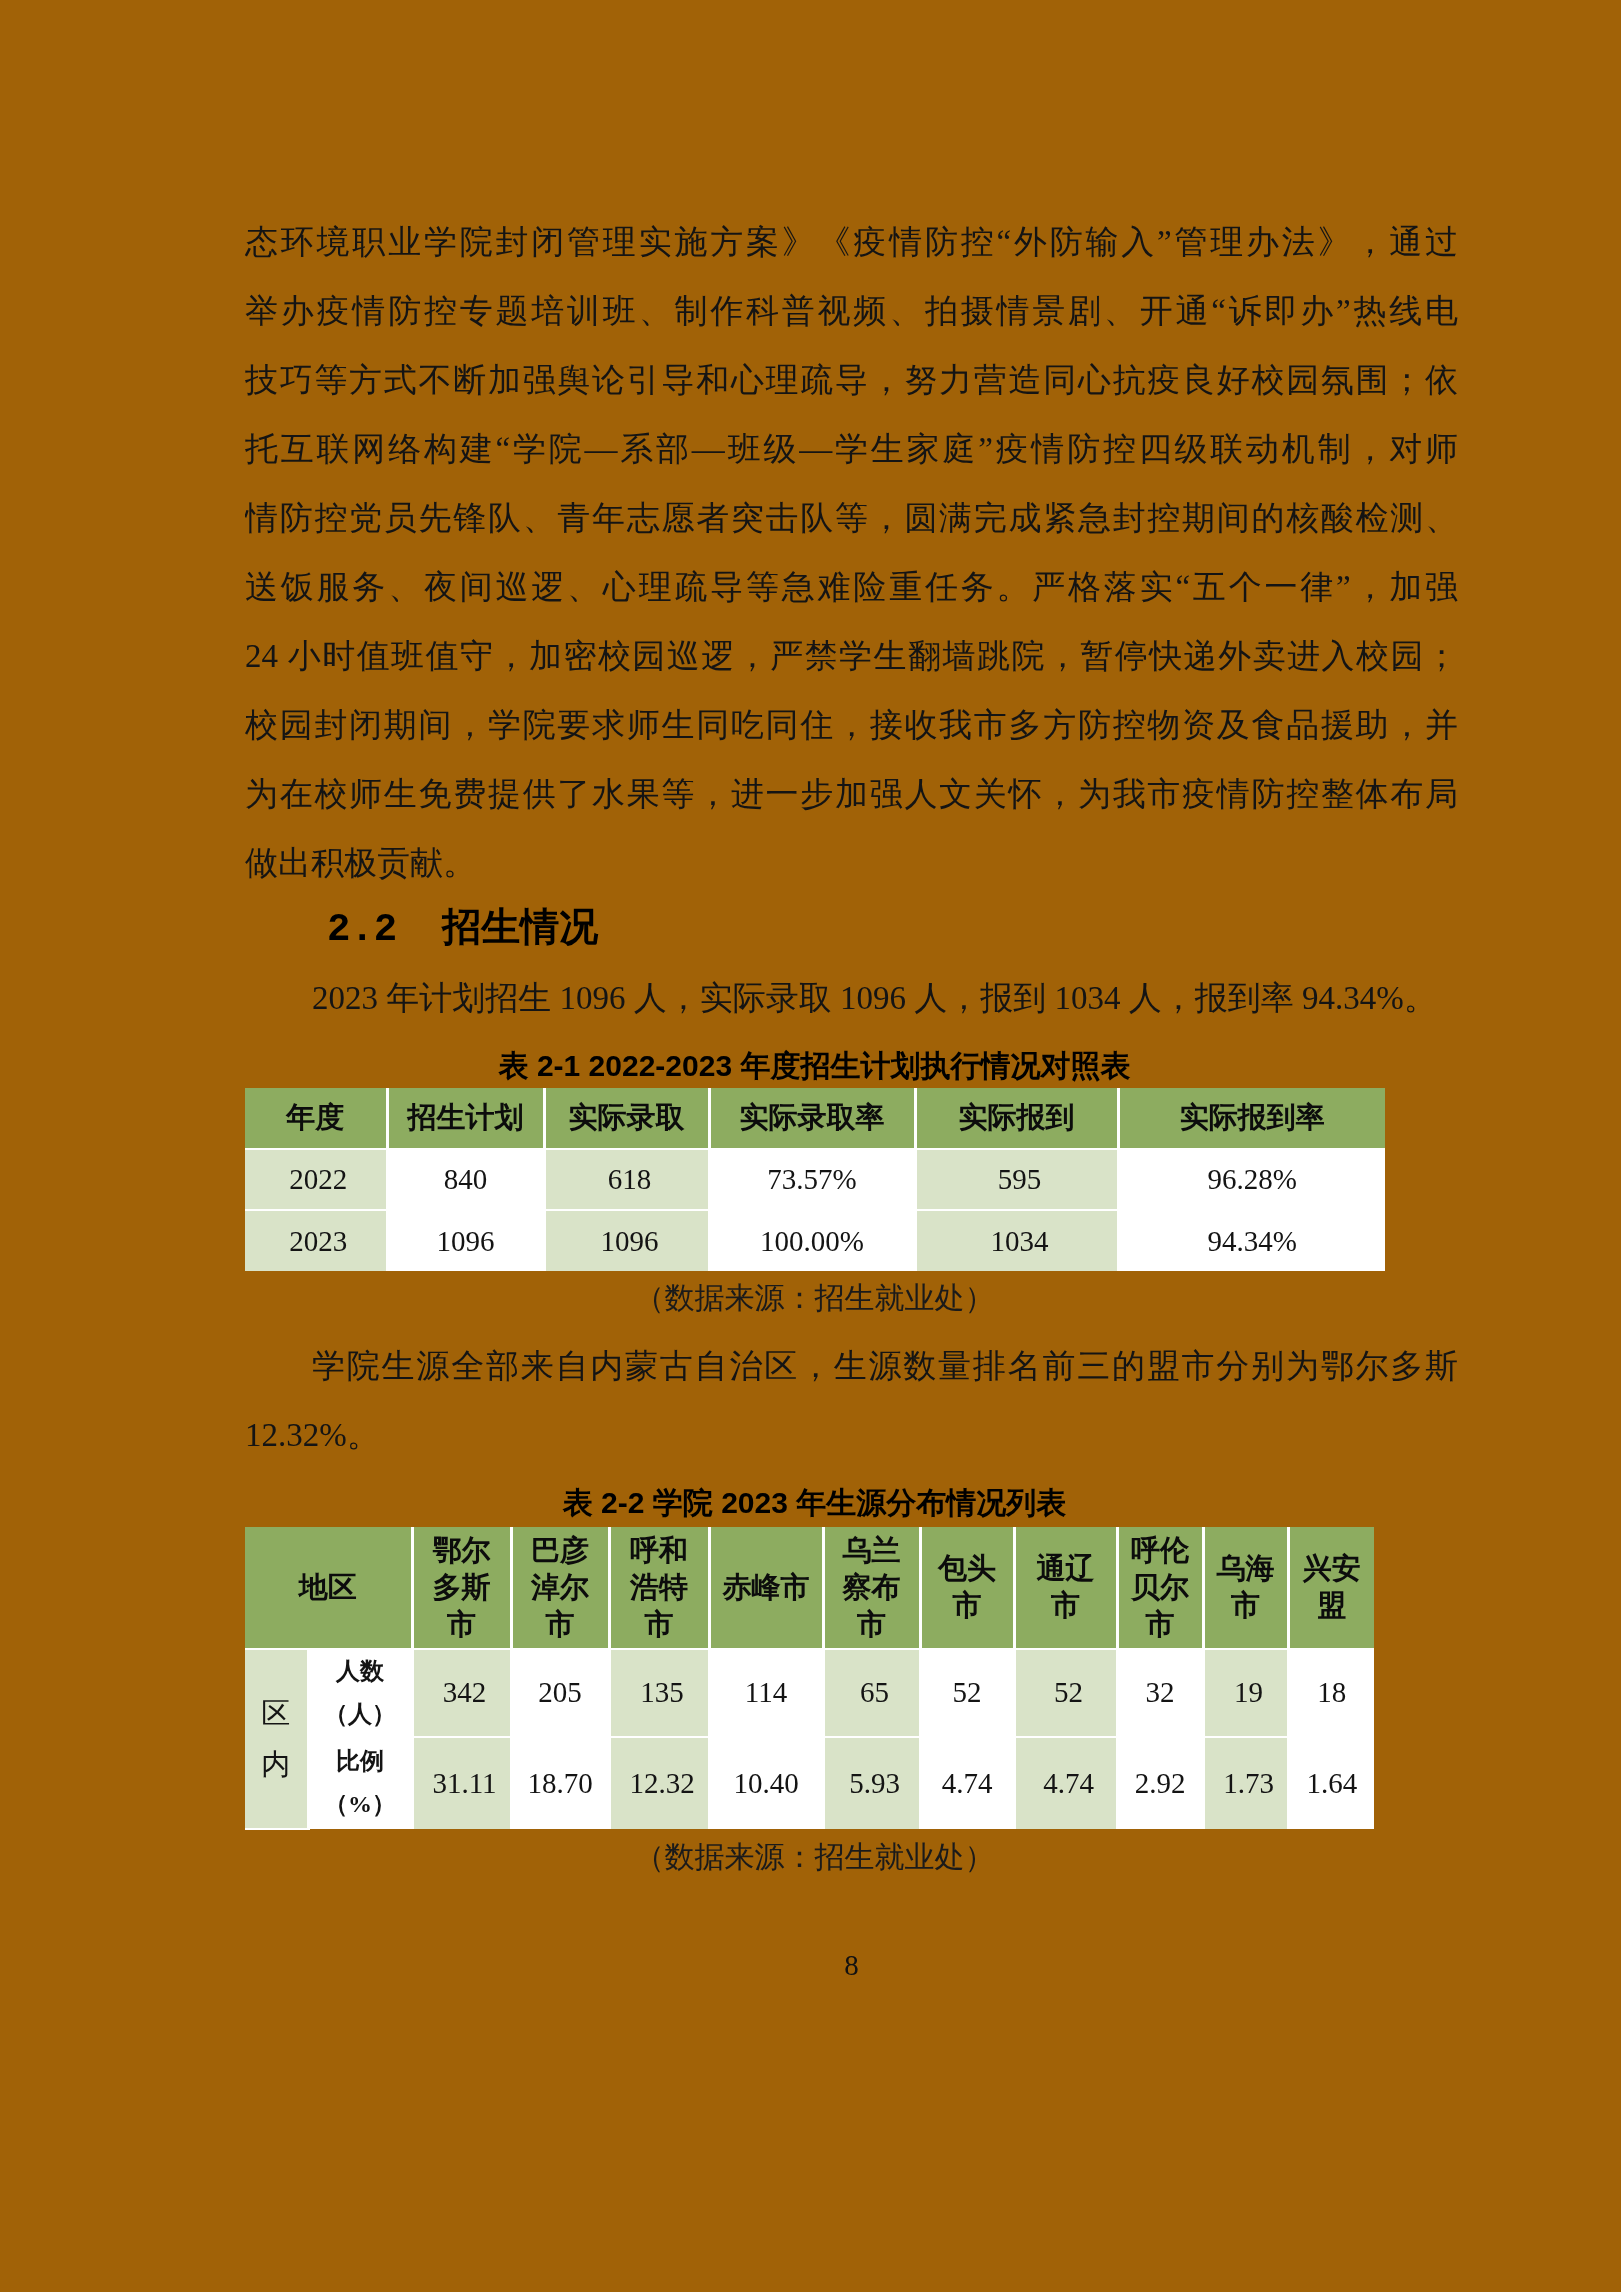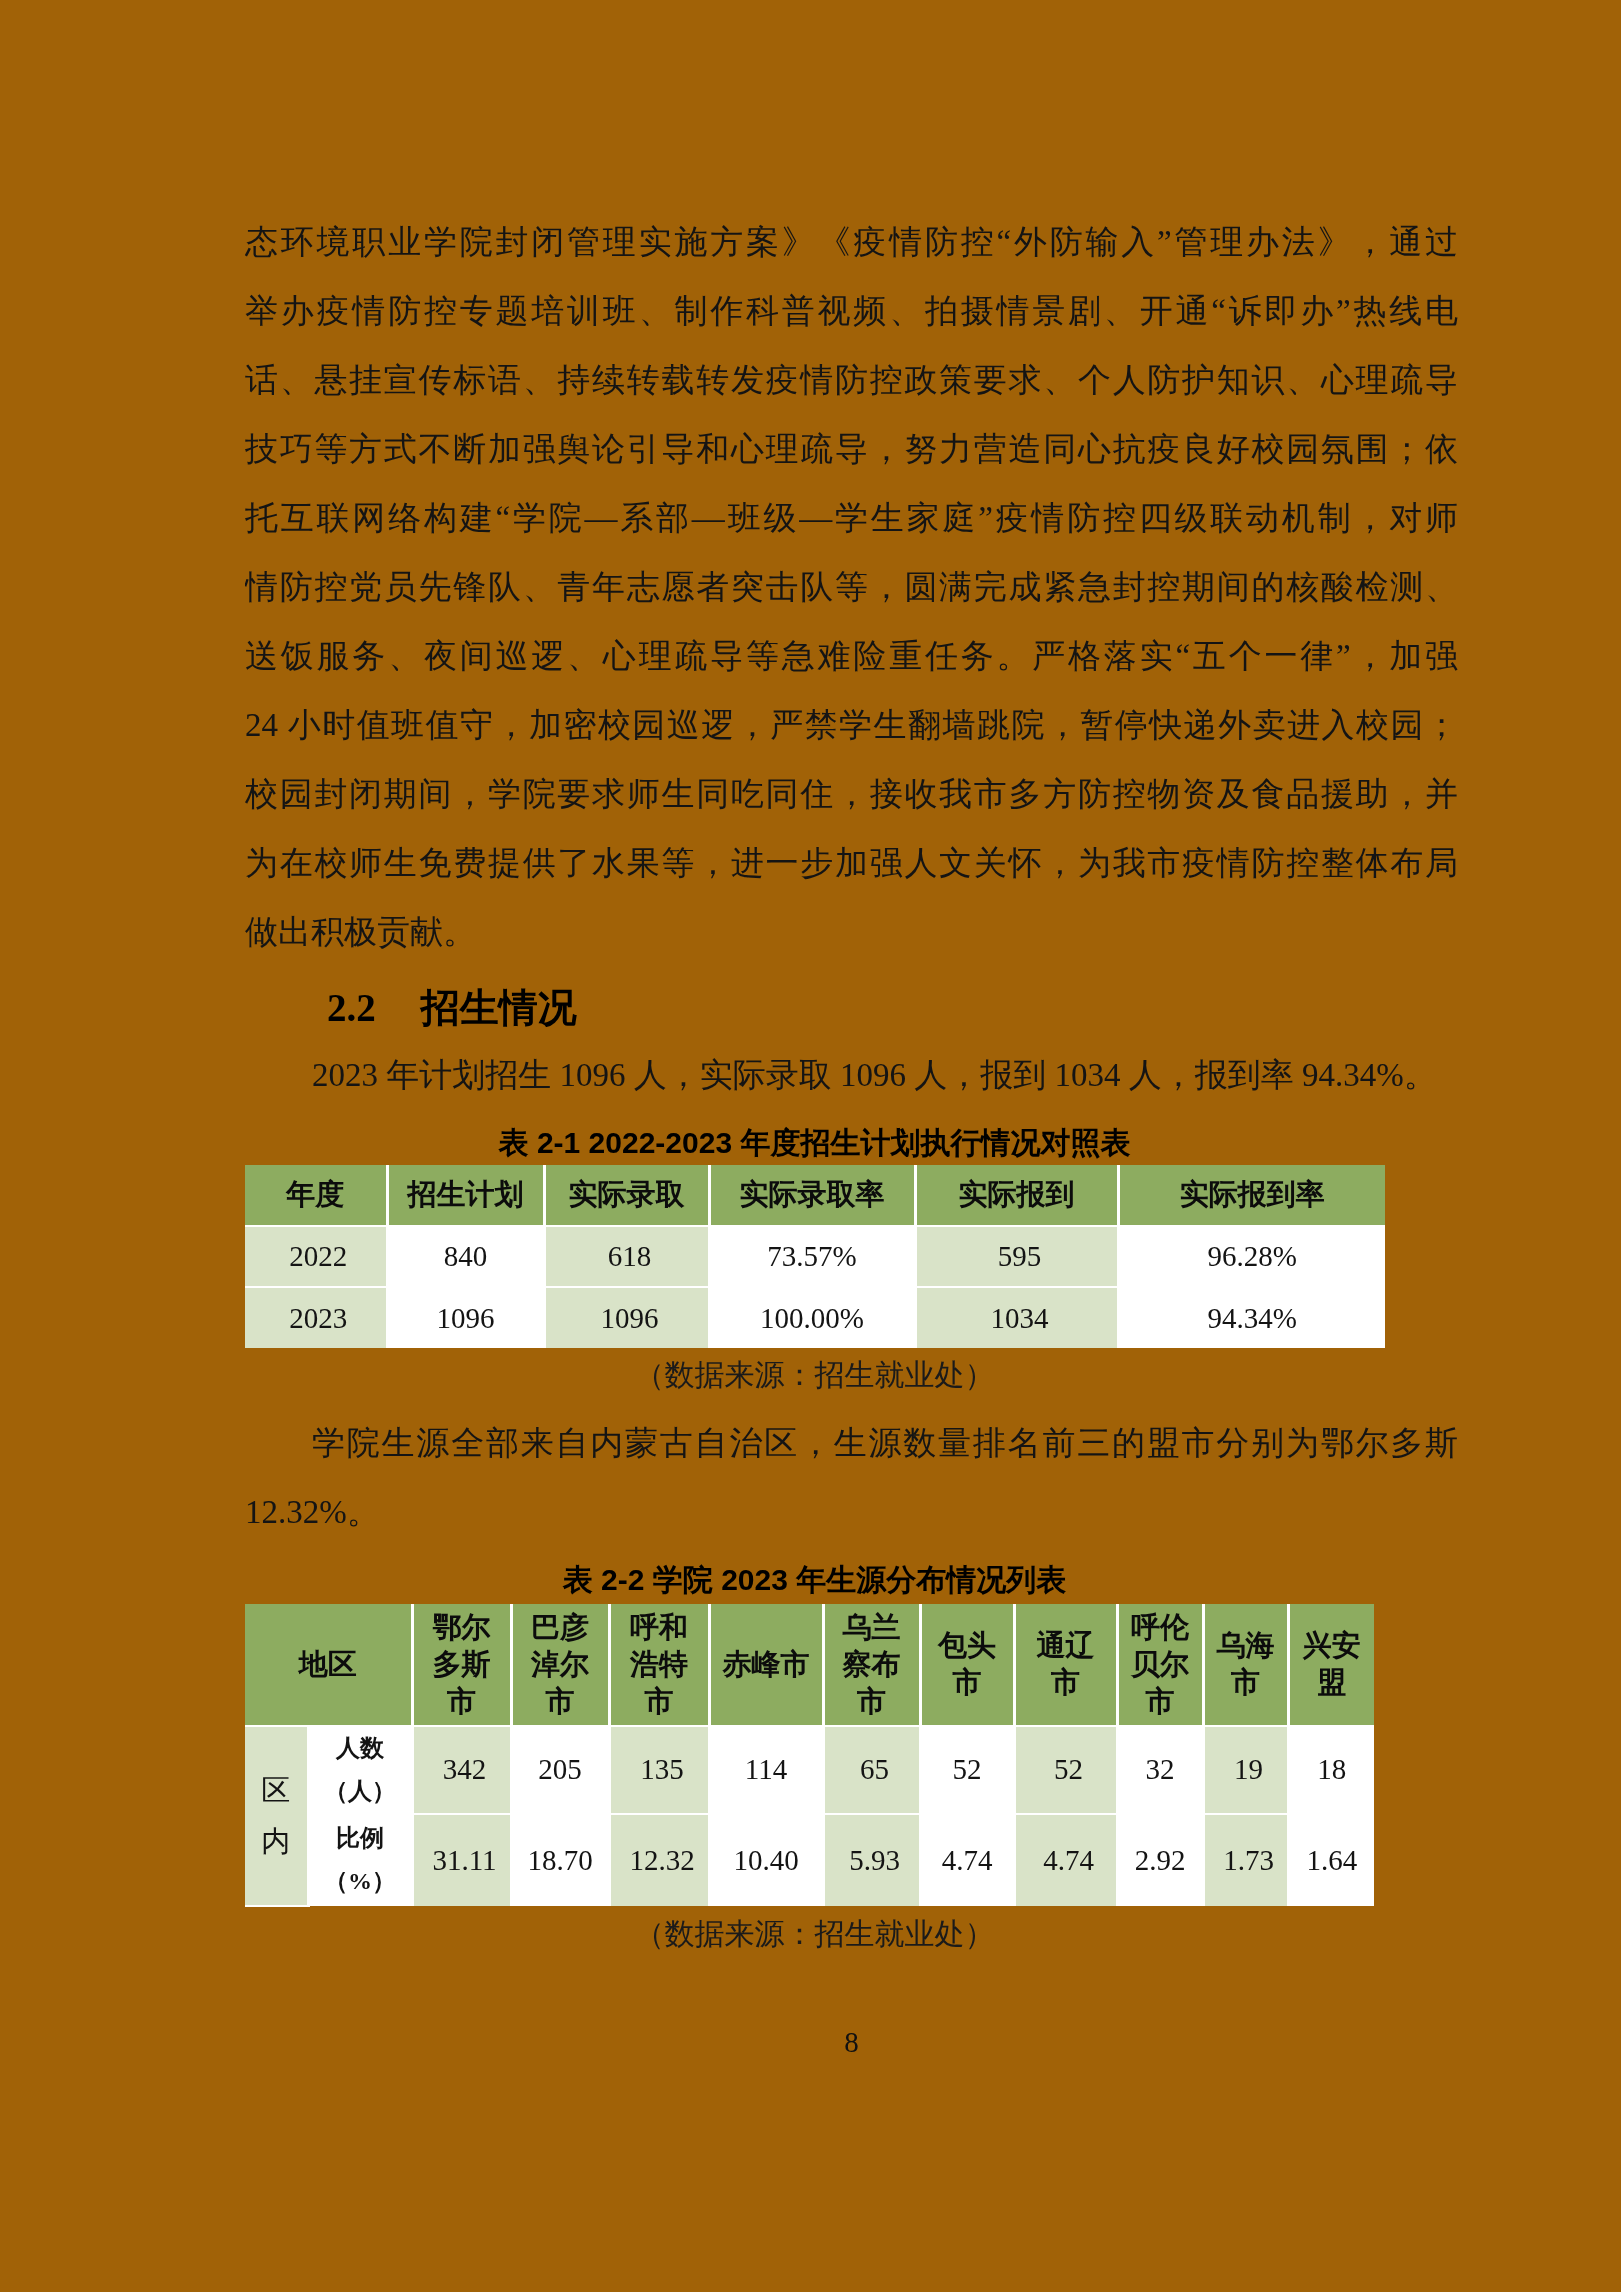--- a/index.html
+++ b/index.html
@@ -20,23 +20,23 @@
     height:69px;line-height:69px;
     white-space:nowrap;
     text-align:justify;
     text-align-last:justify;
     overflow:hidden;
   }
   .pline.short{text-align-last:left;}
   .pline.indent{text-indent:67px;}
   
   .heading{
-    margin-top:13px;height:55px;line-height:55px;
+    margin-top:5px;height:55px;line-height:55px;
     padding-left:82px;
-    font-family:Liberation Serif, serif;
+    font-family:Liberation Mono, monospace;
     font-weight:700;font-size:39px;color:#000;
     display:flex;align-items:center;gap:45px;
   }
   
   .para-single{
     margin-top:5.9px;height:69px;line-height:69px;
     font-size:33px;text-indent:67px;white-space:nowrap;
   }
   
   .tblock{width:1139px;}
@@ -95,21 +95,20 @@
   }
 </style>
 </head>
 <body>
 
 <div class="page">
 
   <div class="para">
     <div class="pline">态环境职业学院封闭管理实施方案》《疫情防控“外防输入”管理办法》，通过</div>
     <div class="pline">举办疫情防控专题培训班、制作科普视频、拍摄情景剧、开通“诉即办”热线电</div>
-    <div class="pline">话、悬挂宣传标语、持续转载转发疫情防控政策要求、个人防护知识、心理疏导</div>
     <div class="pline">技巧等方式不断加强舆论引导和心理疏导，努力营造同心抗疫良好校园氛围；依</div>
     <div class="pline">托互联网络构建“学院—系部—班级—学生家庭”疫情防控四级联动机制，对师</div>
     <div class="pline">情防控党员先锋队、青年志愿者突击队等，圆满完成紧急封控期间的核酸检测、</div>
     <div class="pline">送饭服务、夜间巡逻、心理疏导等急难险重任务。严格落实“五个一律”，加强</div>
     <div class="pline">24 小时值班值守，加密校园巡逻，严禁学生翻墙跳院，暂停快递外卖进入校园；</div>
     <div class="pline">校园封闭期间，学院要求师生同吃同住，接收我市多方防控物资及食品援助，并</div>
     <div class="pline">为在校师生免费提供了水果等，进一步加强人文关怀，为我市疫情防控整体布局</div>
     <div class="pline short">做出积极贡献。</div>
   </div>
 

